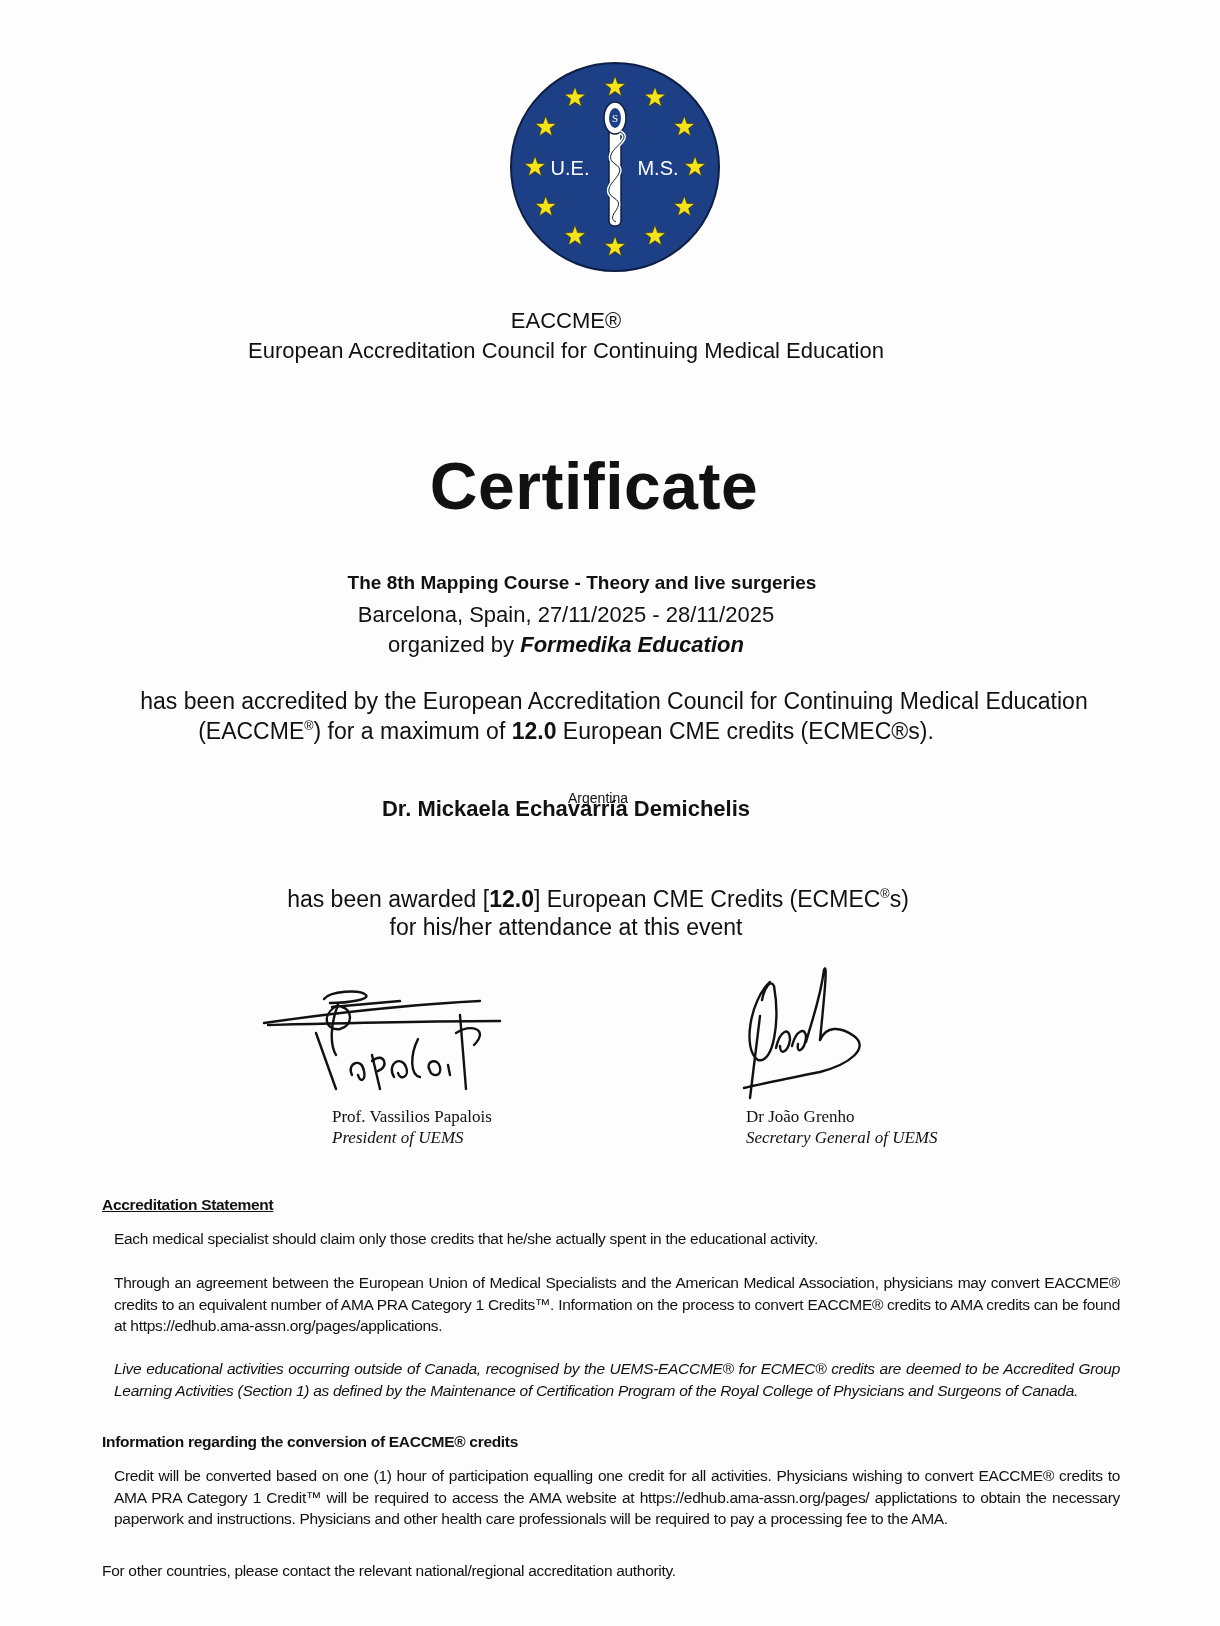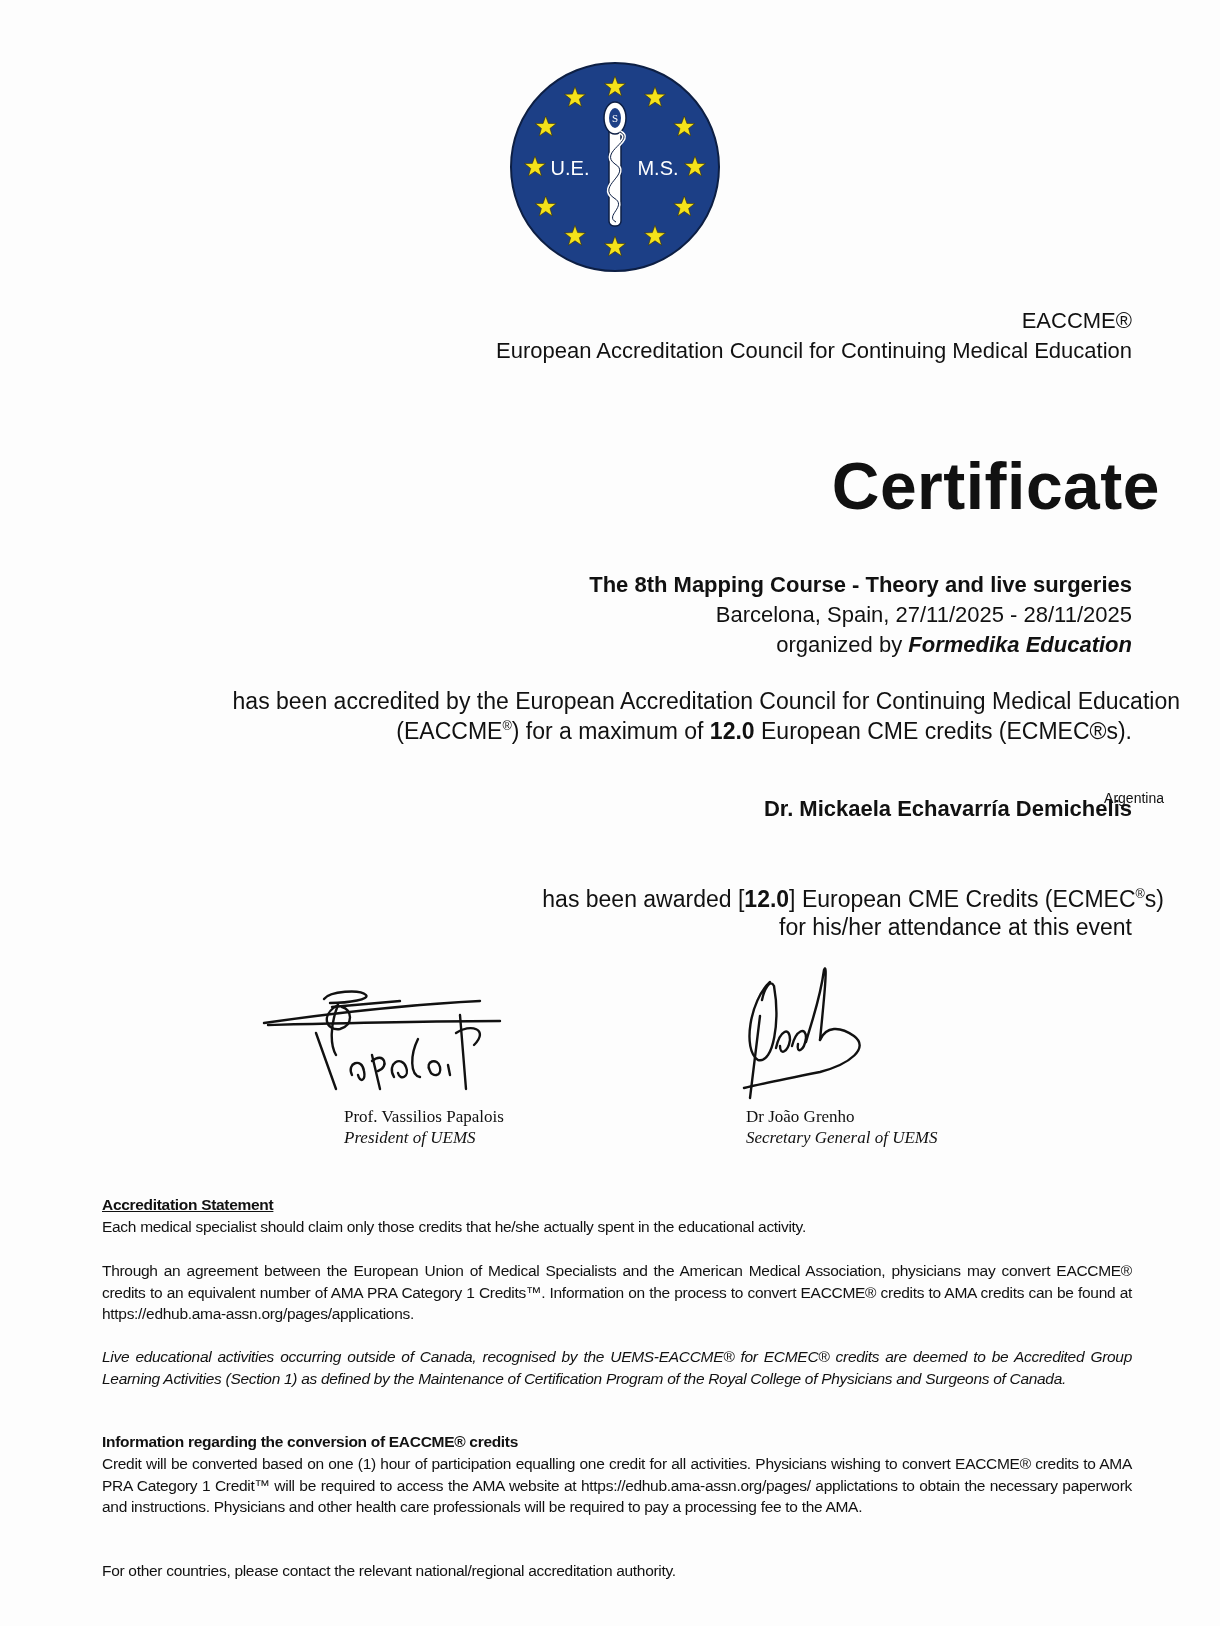--- a/index.html
+++ b/index.html
@@ -2,44 +2,44 @@
 <html><head>
 <meta charset="utf-8">
 <style>
   html, body { margin: 0; padding: 0; }
   body {
     width: 1220px; height: 1626px; position: relative; overflow: hidden;
     background: #fdfdfd; color: #111;
     font-family: "Liberation Sans", sans-serif;
   }
   .abs { position: absolute; }
-  .center { left: 0; width: 1132px; text-align: right; }
+  .center { left: 0; width: 1132px; text-align: center; }
   #logo { left: 508px; top: 60px; width: 214px; height: 214px; }
   .org-acr { top: 308px; font-size: 22px; }
   .org-full { top: 338px; font-size: 22px; }
   .cert-title { top: 448px; font-size: 66px; font-weight: bold; letter-spacing: 0.5px; margin-left: 28px; }
-  .event-title { top: 572px; font-size: 22px; font-weight: bold; }
+  .event-title { top: 572px; font-size: 19px; font-weight: bold; padding-left: 16px; }
   .event-place { top: 602px; font-size: 22px; }
   .event-org { top: 632px; font-size: 22px; }
   .event-org b { font-style: italic; }
   .accr1 { top: 688px; font-size: 23px; margin-left: 48px; }
   .accr2 { top: 718px; font-size: 23px; }
   .name { top: 796px; font-size: 22px; font-weight: bold; }
   .country { top: 790px; font-size: 14px; margin-left: 32px; }
   .award1 { top: 886px; font-size: 23px; padding-left: 32px; }
   .award2 { top: 914px; font-size: 23px; }
   sup { font-size: 0.55em; }
   .sig-svg { position: absolute; }
   .signer { font-family: "Liberation Serif", serif; font-size: 17px; line-height: 21px; }
   .signer .role { font-style: italic; }
-  #signer-left { left: 344px; top: 1106px; }
+  #signer-left { left: 332px; top: 1106px; }
   #signer-right { left: 746px; top: 1106px; }
   .fine { left: 102px; width: 1030px; font-size: 15.5px; line-height: 21.5px; letter-spacing: -0.3px; }
   .fine-h { font-weight: bold; }
-  .fine p { margin: 0; text-align: justify; }
+  .fine p { margin: 12px; text-align: justify; }
   #stmt-head { top: 1194px; text-decoration: underline; }
   #stmt-p1 { top: 1216px; }
   #stmt-p2 { top: 1260px; }
   #stmt-p3 { top: 1346px; font-style: italic; }
   #conv-head { top: 1431px; }
   #conv-p1 { top: 1453px; }
   #other { top: 1560px; }
 </style>
 </head>
 <body>

